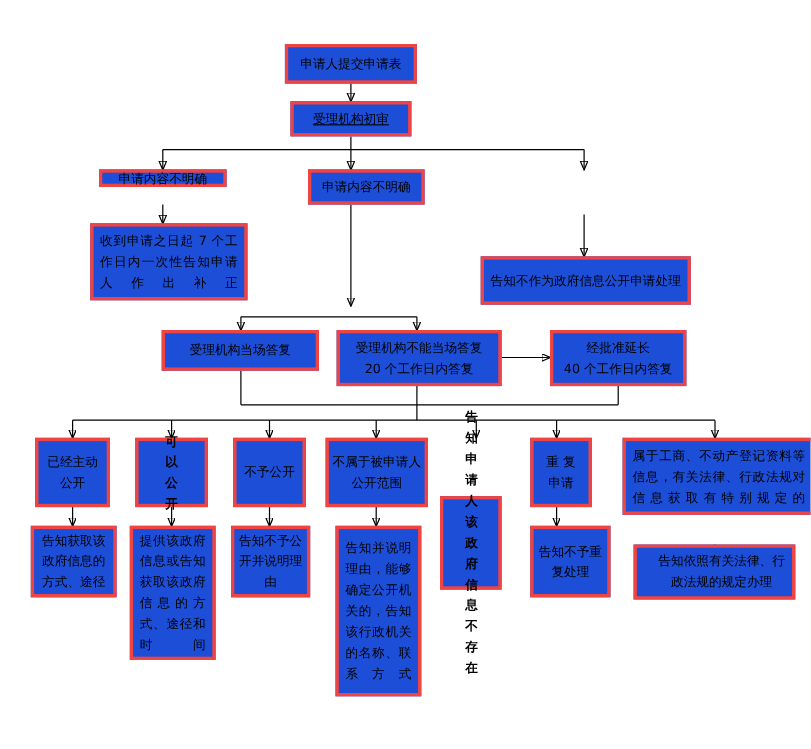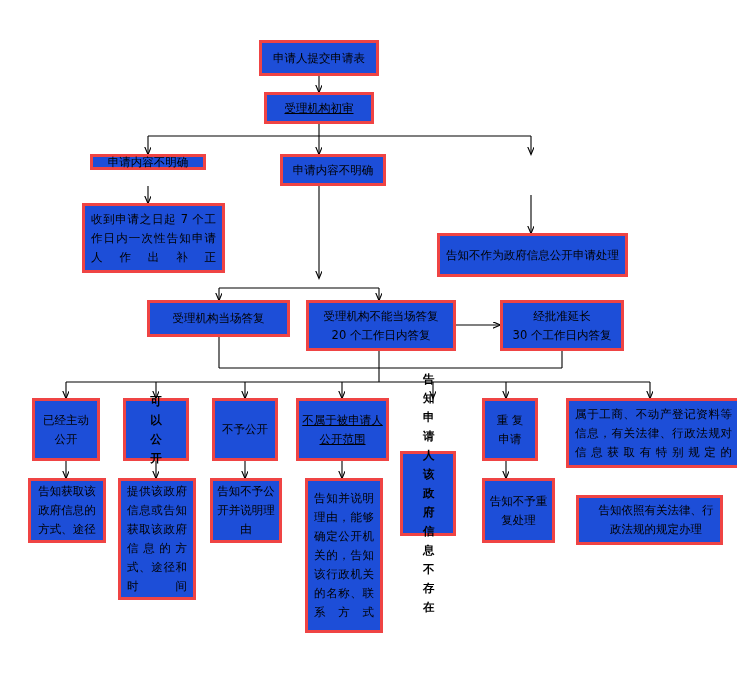--- a/index.html
+++ b/index.html
@@ -110,36 +110,36 @@
     <span class="txt">受理机构当场答复</span>
   </div>
 
   <div class="node c" style="left:306px;top:300px;width:150px;height:51px;">
     <span class="txt">受理机构不能当场答复
 20 个工作日内答复</span>
   </div>
 
   <div class="node c" style="left:500px;top:300px;width:124px;height:51px;">
     <span class="txt">经批准延长
-30 个工作日内答复</span>
+40 个工作日内答复</span>
   </div>
 
   <div class="node c" style="left:32px;top:398px;width:68px;height:63px;">
     <span class="txt">已经主动公开</span>
   </div>
 
   <div class="node l" style="left:123px;top:398px;width:66px;height:63px;">
     <span class="txt">可以公开</span>
   </div>
 
   <div class="node c" style="left:212px;top:398px;width:66px;height:63px;">
     <span class="txt">不予公开</span>
   </div>
 
-  <div class="node c" style="left:296px;top:398px;width:93px;height:63px;text-decoration:underline;">
+  <div class="node c" style="left:296px;top:398px;width:93px;height:63px;">
     <span class="txt">不属于被申请人公开范围</span>
   </div>
 
 
   <div class="node c" style="left:482px;top:398px;width:56px;height:63px;">
     <span class="txt">重 复
 申请</span>
   </div>
 
   <div class="node j" style="left:566px;top:398px;width:175px;height:70px;">

